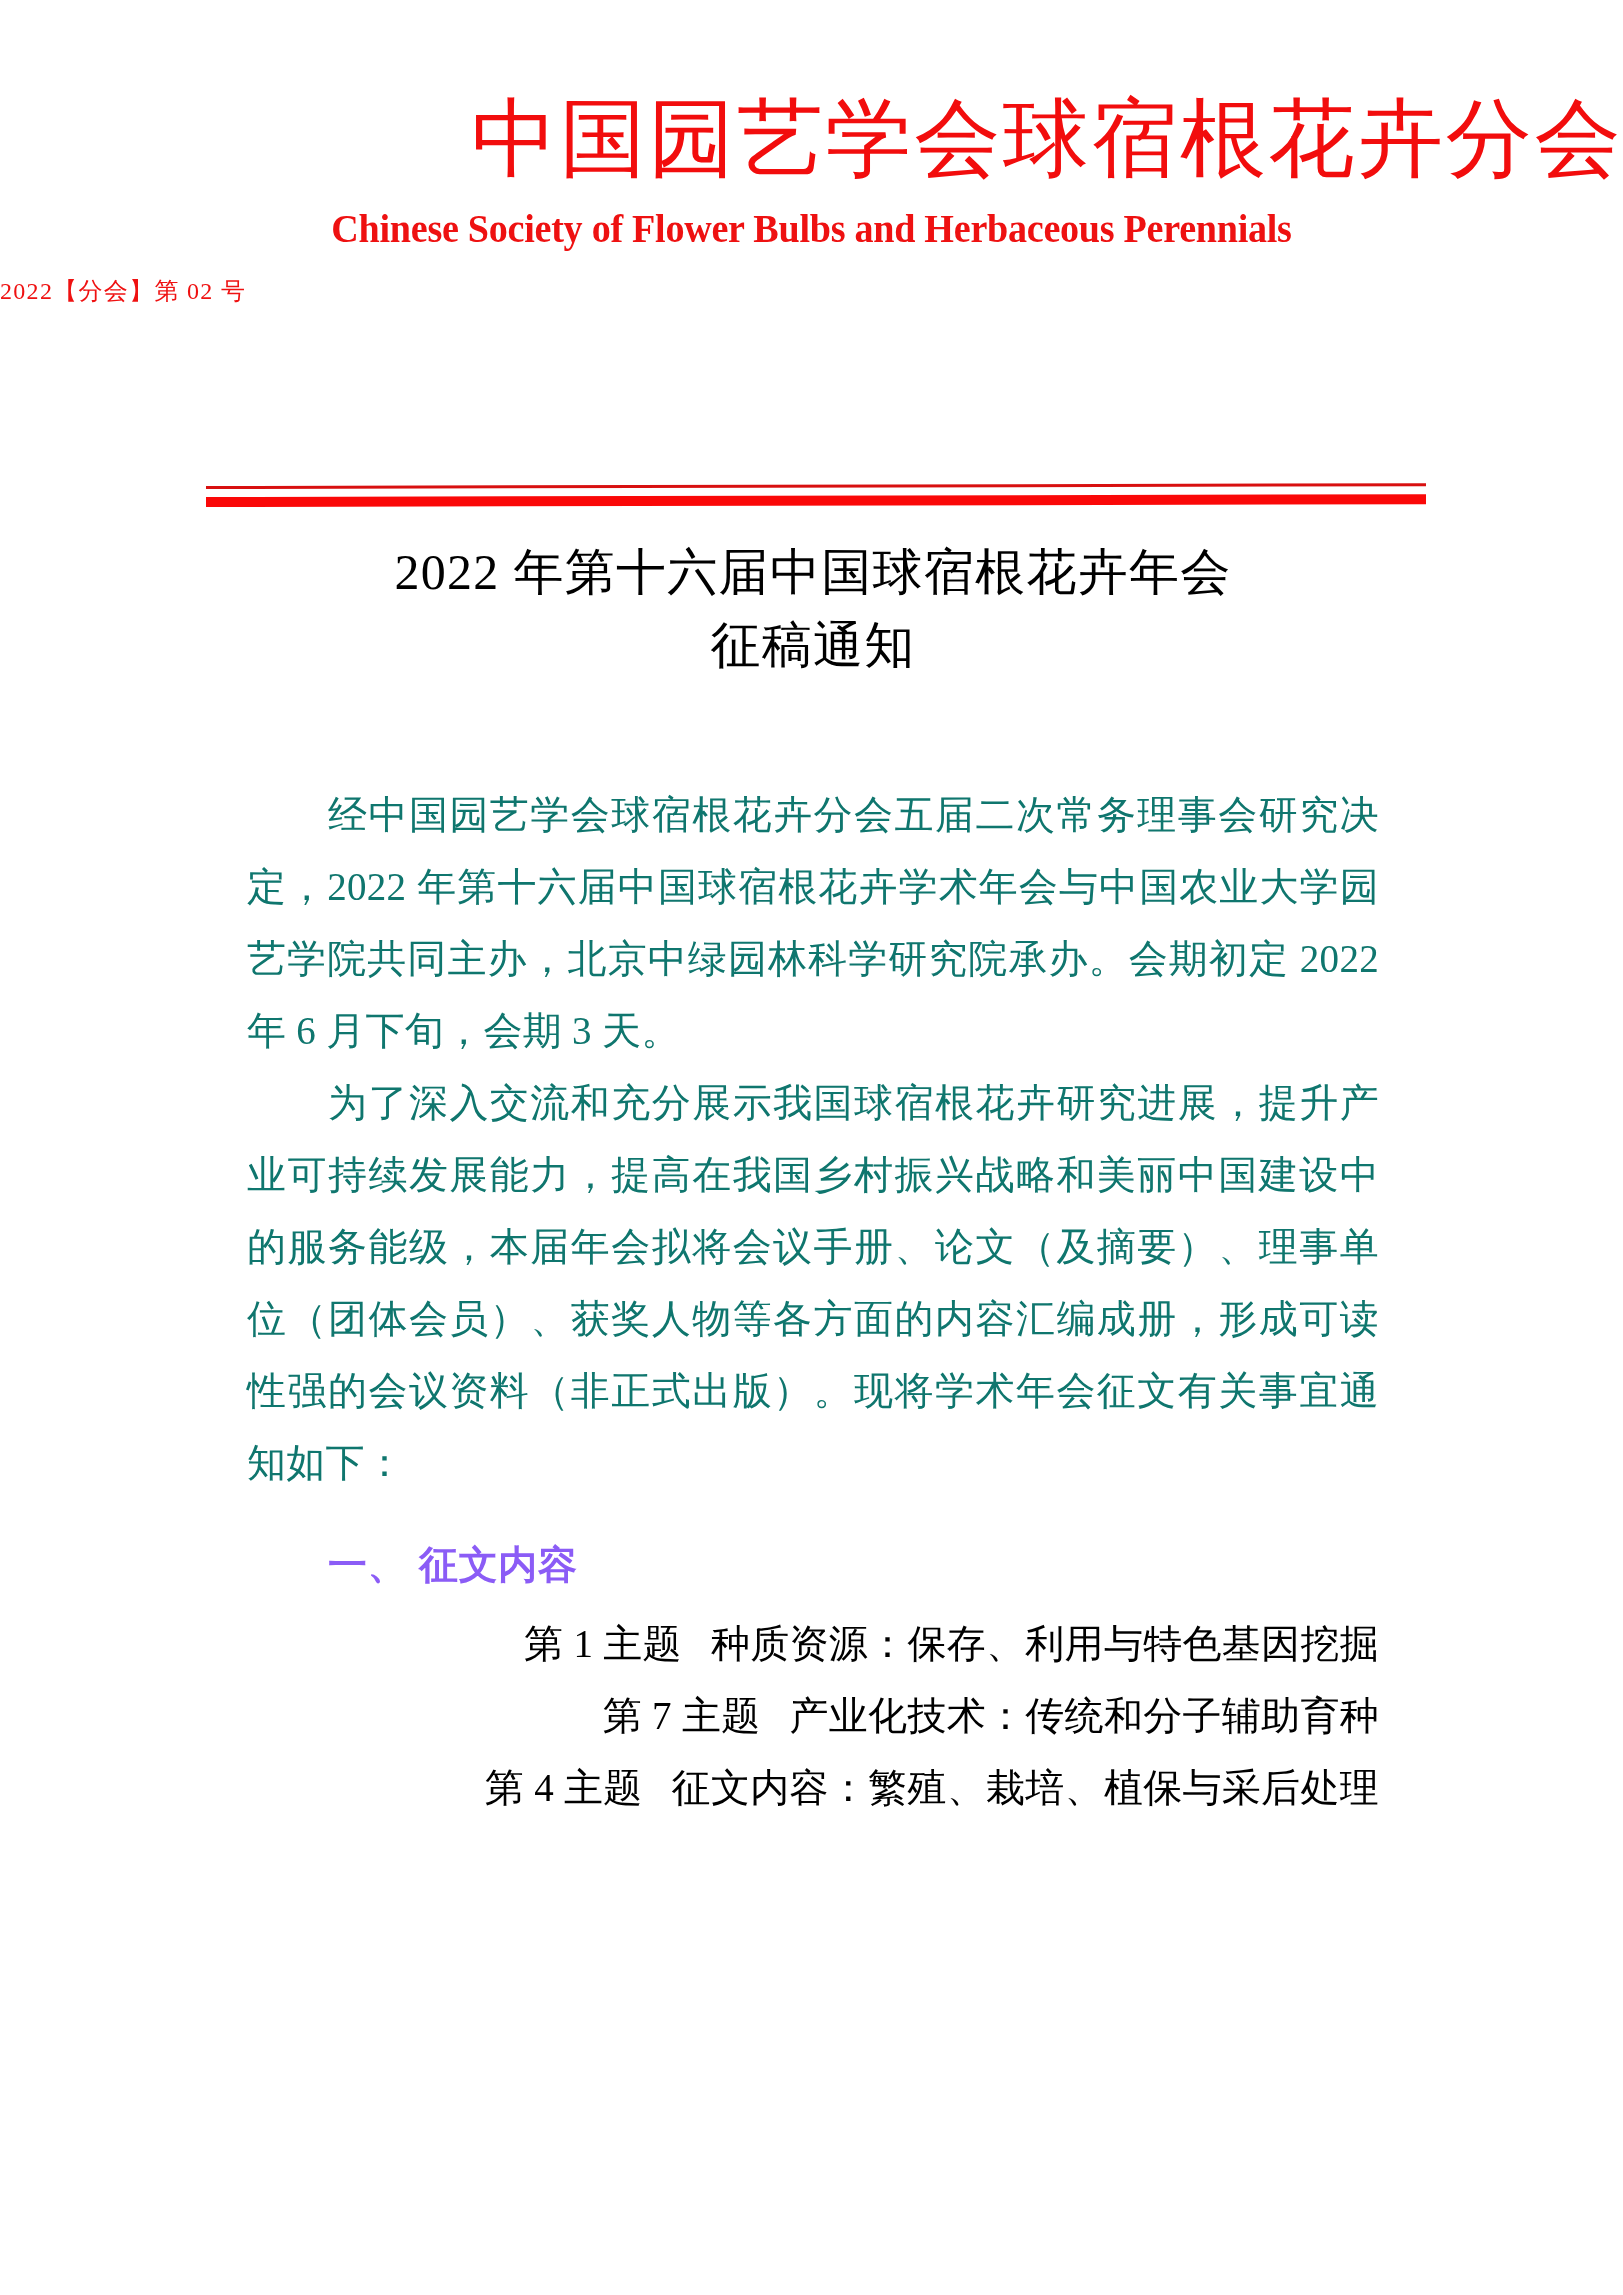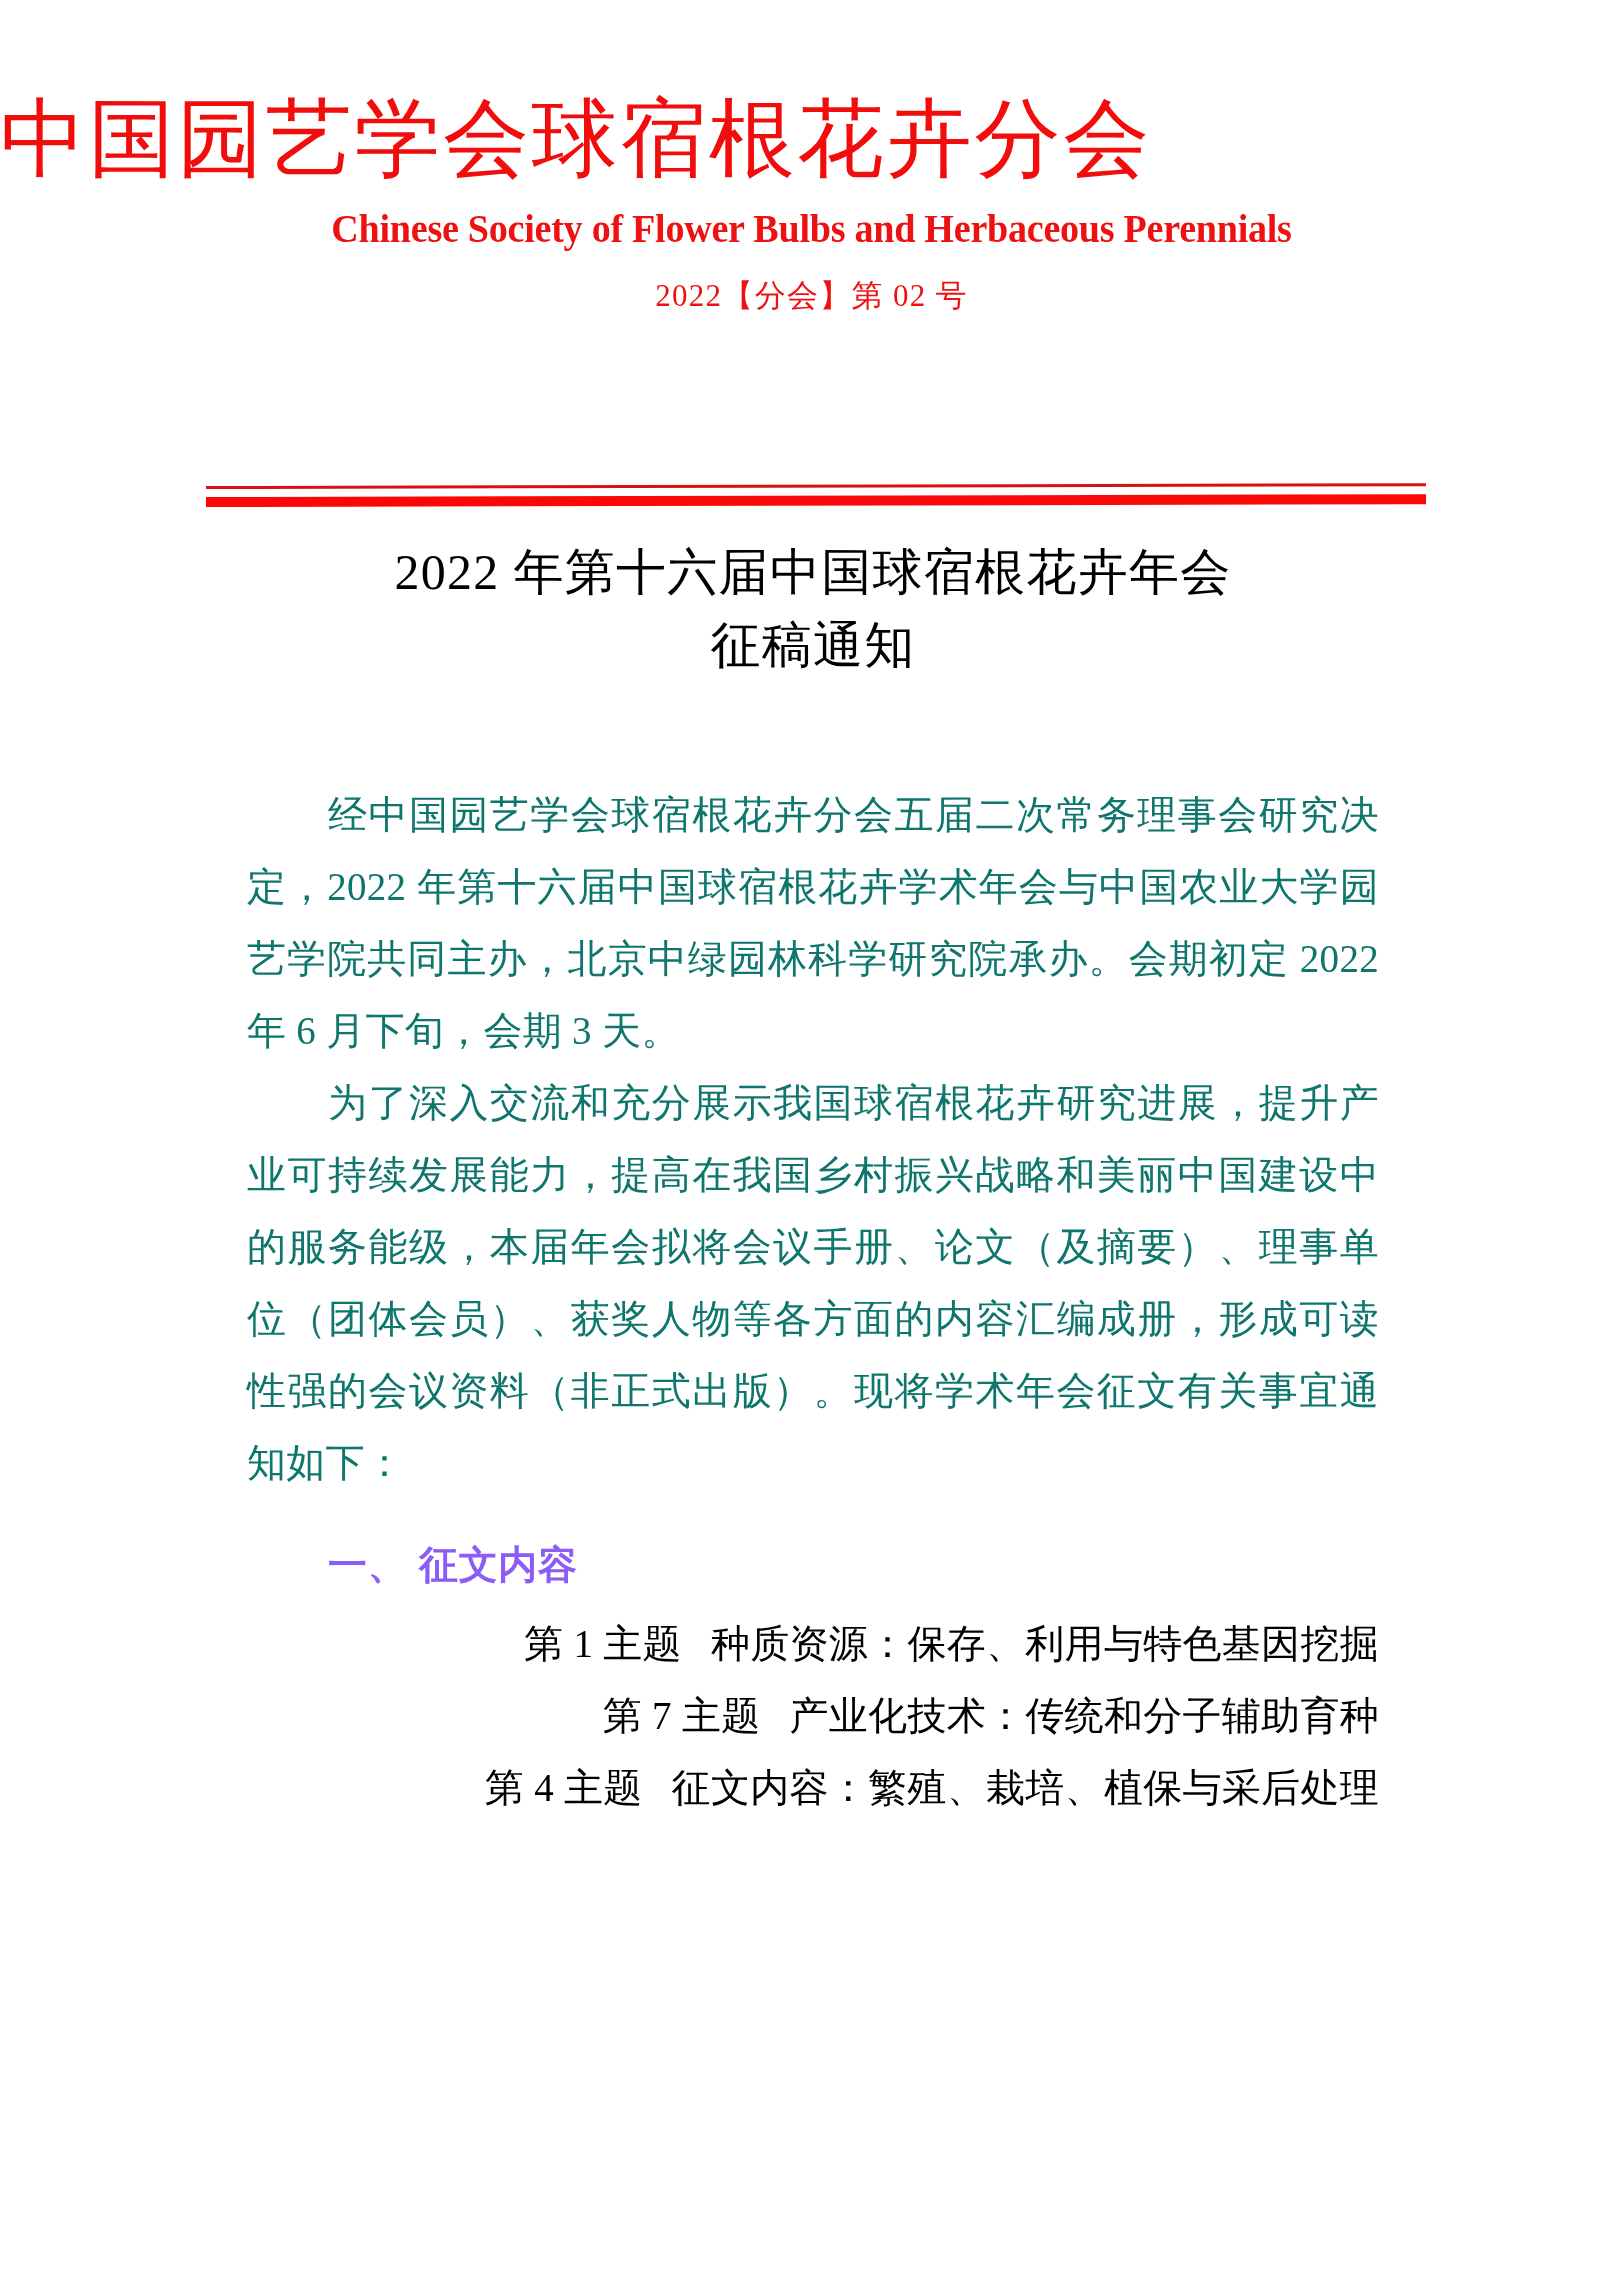--- a/index.html
+++ b/index.html
@@ -20,21 +20,21 @@
 
   
   .letterhead {
     position: absolute;
     left: 0;
     top: 0;
     width: 1623px;
   }
 
   .org-title-cn {
-    text-align: left;
+    text-align: right;
     color: #f20d0d;
     font-family: "Liberation Serif", "DejaVu Serif", serif;
     font-size: 86px;
     line-height: 1.18;
     letter-spacing: 2.6px;
     font-weight: 400;
     margin-top: 89px;
     white-space: nowrap;
   }
 
@@ -45,24 +45,23 @@
     font-weight: bold;
     font-size: 41px;
     line-height: 1.1;
     letter-spacing: -0.3px;
     margin-top: 15.7px;
     transform: scaleX(0.93);
     white-space: nowrap;
   }
 
   .doc-number {
-    text-align: center;
     color: #ef1111;
     font-family: "Liberation Serif", "DejaVu Serif", serif;
-    font-size: 31px;
+    font-size: 24px;
     line-height: 1.2;
     letter-spacing: 1.3px;
     margin-top: 26px;
     white-space: nowrap;
   }
 
   
   .rule-wrap {
     position: absolute;
     left: 206px;

